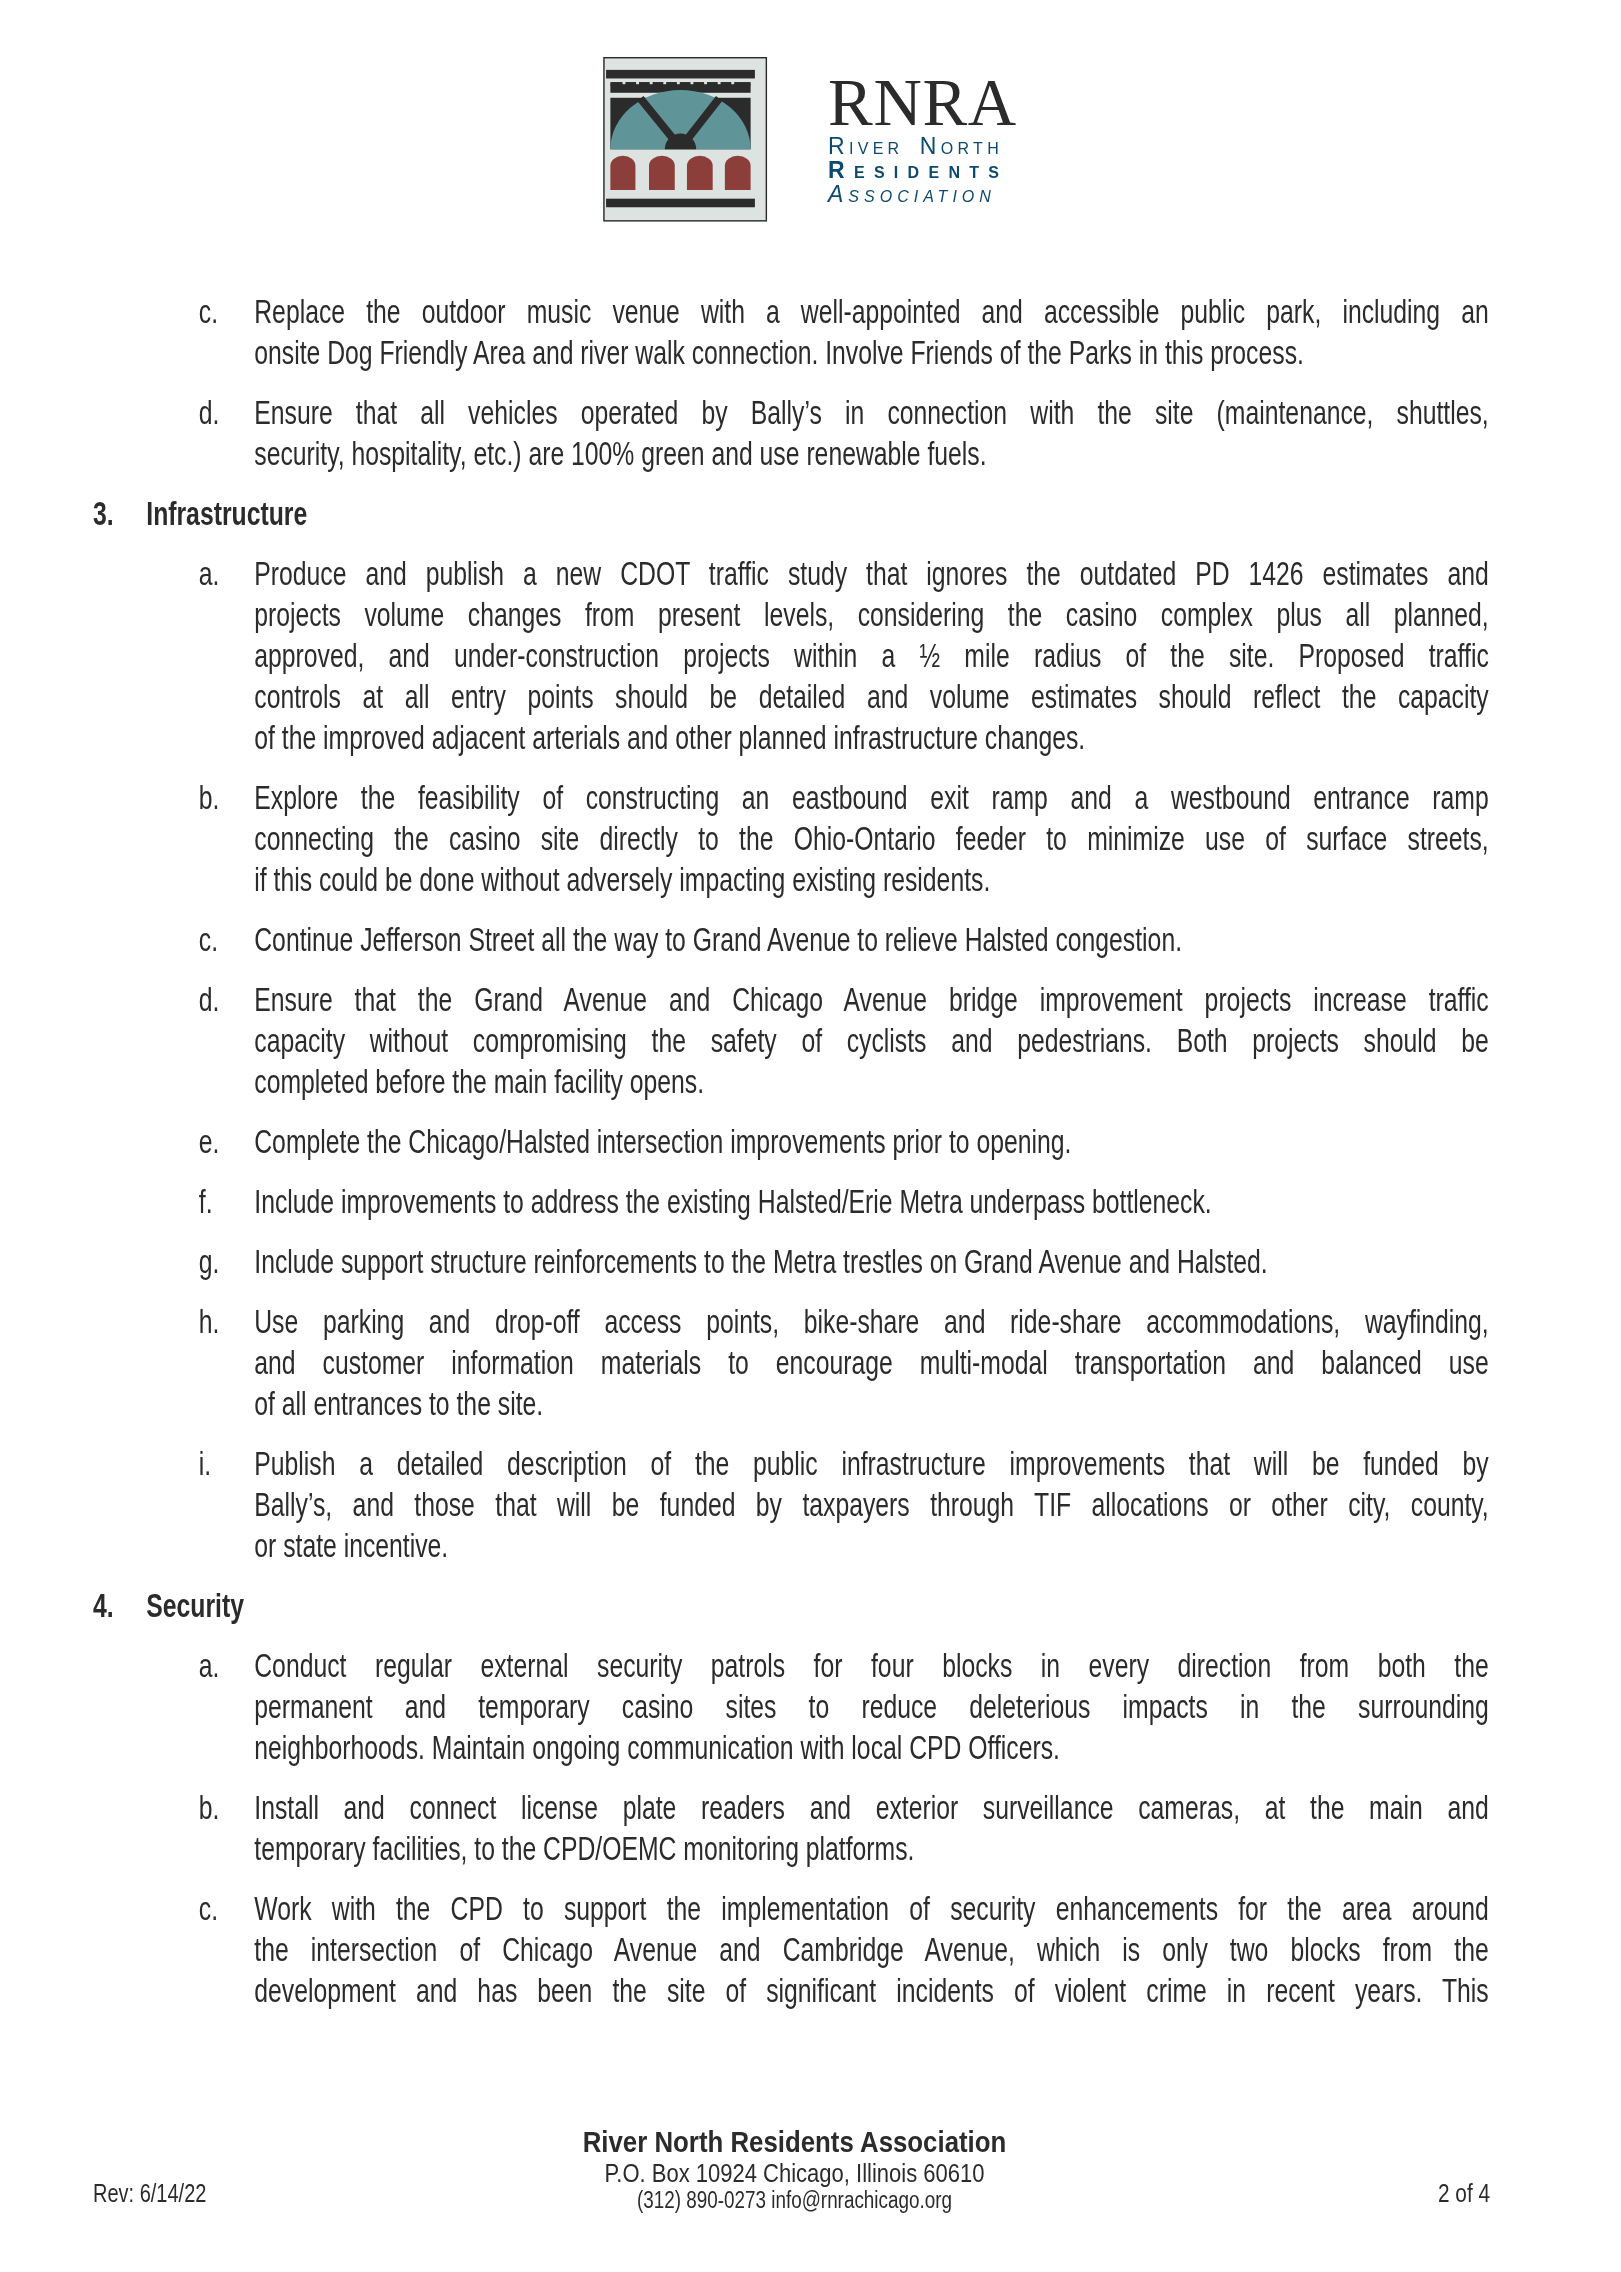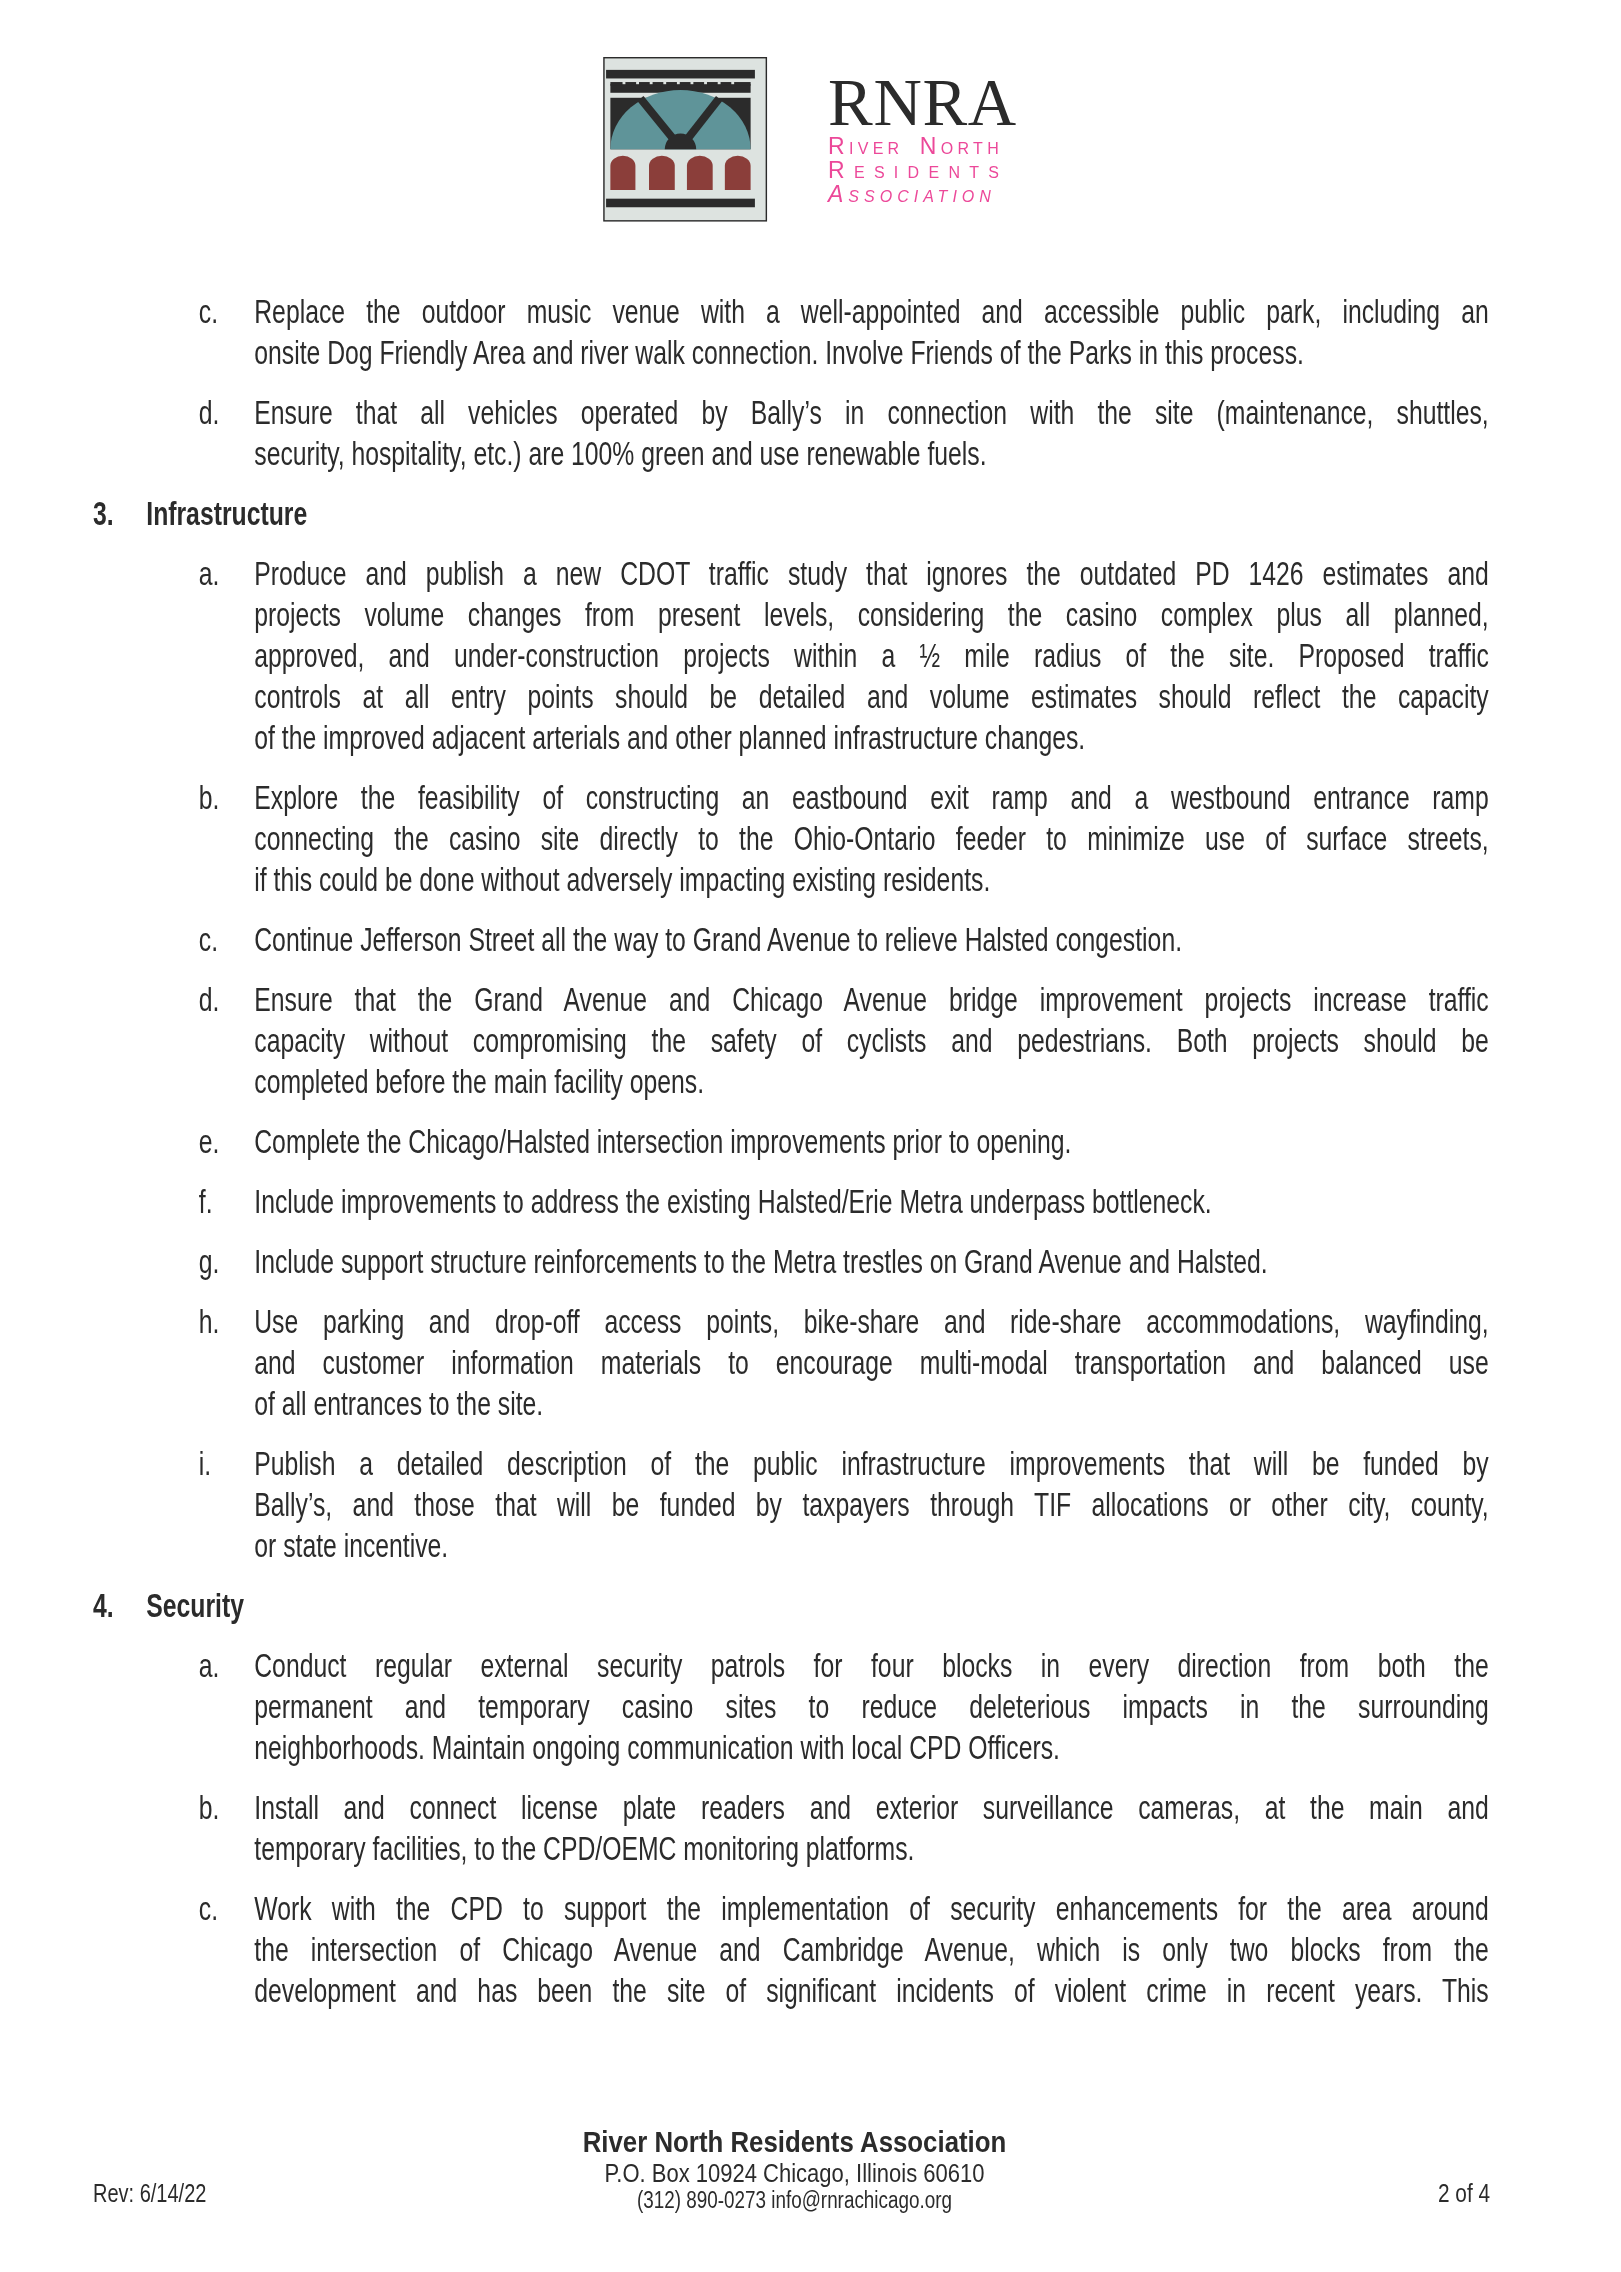--- a/index.html
+++ b/index.html
@@ -1,22 +1,22 @@
 <!DOCTYPE html>
 <html style="font-size:11.5px"><head>
 <meta charset="utf-8">
 <style>
   html, body { margin: 0; padding: 0; background: #ffffff; }
   body { width: 1621px; height: 2273px; position: relative; overflow: hidden; color: #2b2b2b; }
   .logo-box { position: absolute; left: 603px; top: 57px; width: 165px; height: 166px; }
   .logo-text { position: absolute; left: 795px; top: 69px; width: 194px; margin-left: 33px; }
   .logo-rnra { font-family: "Liberation Serif", serif; font-size: 67px; line-height: 67px; letter-spacing: 0.7px; color: #2b2b2b; height: 65px; }
-  .logo-sub { font-family: "Liberation Sans", sans-serif; font-size: 23px; line-height: 24px; font-variant: small-caps; color: #ec4899; white-space: nowrap; }
+  .logo-sub { font-family: "Liberation Sans", sans-serif; font-size: 23px; line-height: 24px; font-variant: small-caps; color: #0c4a6e; white-space: nowrap; }
   .logo-sub.l1 { letter-spacing: 4.3px; word-spacing: 5.7px; }
-  .logo-sub.l2 { letter-spacing: 9.3px; }
+  .logo-sub.l2 { letter-spacing: 9.3px; font-weight: bold; }
   .logo-sub.l3 { letter-spacing: 5px; font-style: italic; }
 
   .content { position: absolute; left: 93px; top: 291px; width: 1862px; transform: scaleX(0.75); transform-origin: 0 0;
              font-family: "Liberation Sans", sans-serif; font-size: 33px; line-height: 41px; color: #2b2b2b; }
   .section-head { position: relative; height: 41px; margin-bottom: 19px; font-weight: bold; }
   .section-num { position: absolute; left: 0; top: 0; }
   .section-title { position: absolute; left: 71px; top: 0; }
   .item { position: relative; margin-bottom: 19px; }
   .item-letter { position: absolute; left: 141px; top: 0; }
   .item-body { margin-left: 215px; width: 1646px; }

